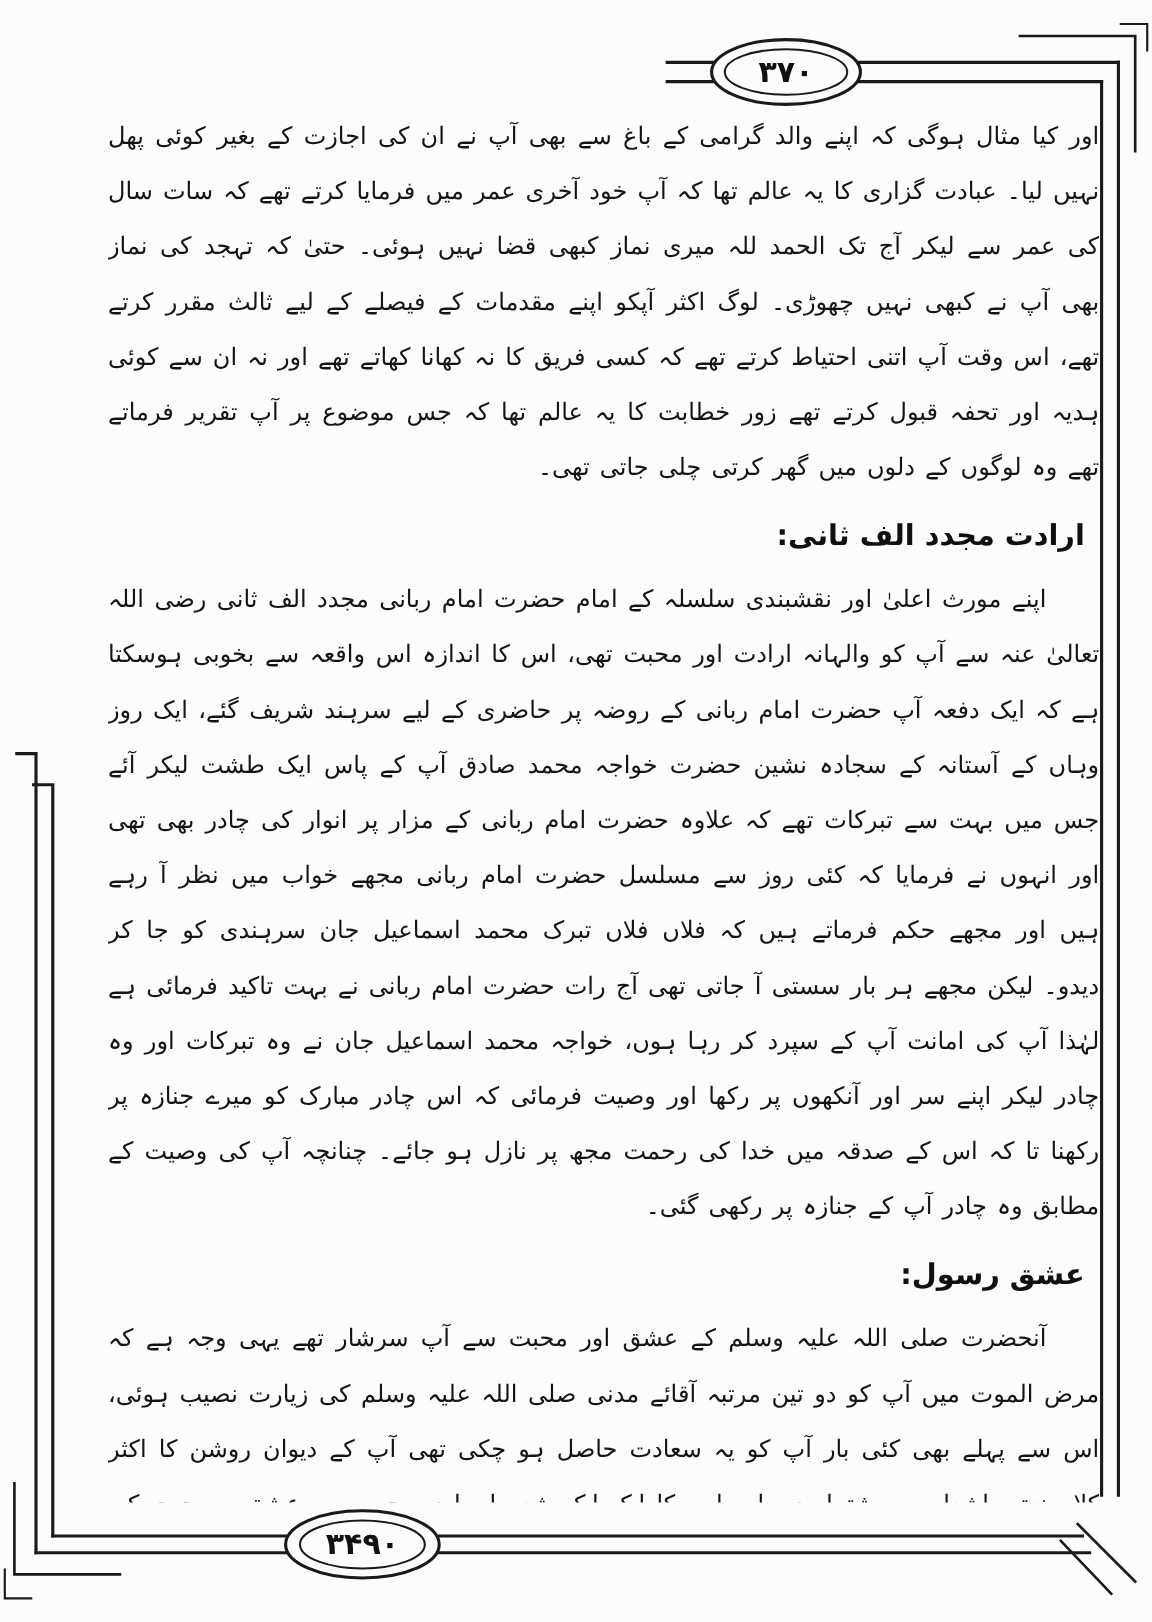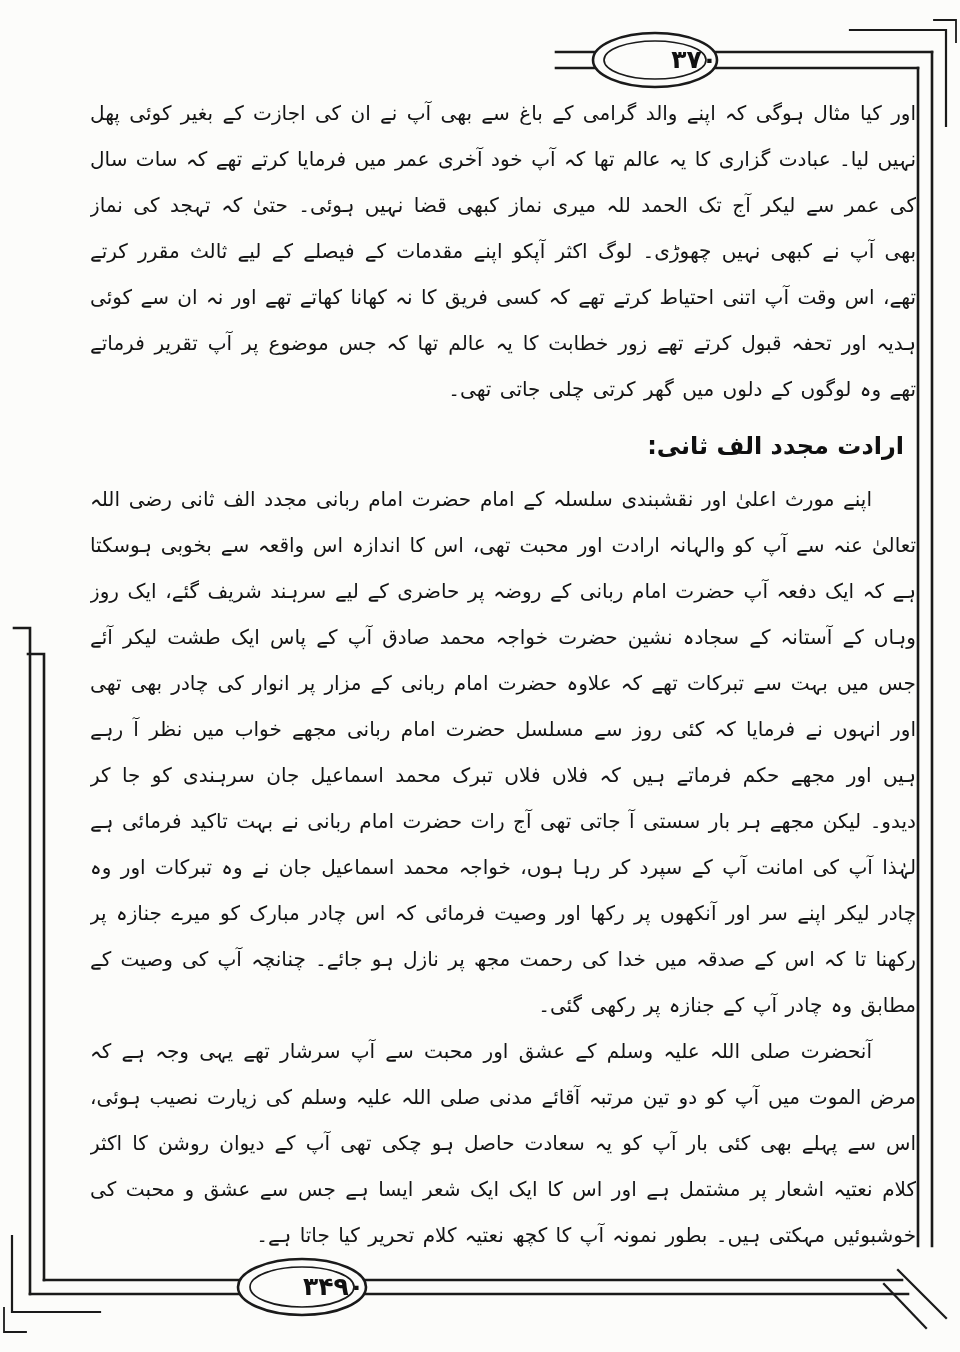--- a/index.html
+++ b/index.html
@@ -16,21 +16,21 @@
     color:#161616;
   }
   .frame {
     position:absolute; left:0; top:0;
     width:960px; height:1352px;
     pointer-events:none;
   }
   .cartouche-num {
     position:absolute;
     direction:rtl;
-    text-align:right;
+    text-align:center;
     font-weight:bold;
     font-size:25px;
     color:#111;
     letter-spacing:2px;
   }
   .cartouche-num.top    { left:593px; top:40px;  width:124px; height:40px; line-height:40px; }
   .cartouche-num.bottom { left:240px; top:1267px; width:124px; height:40px; line-height:40px; }
   .content {
     position:absolute;
     top:90px; right:44px; left:90px;
@@ -98,18 +98,19 @@
   <div class="cartouche-num bottom">۳۴۹۰</div>
 
   <div class="content">
 
     <p class="para">اور کیا مثال ہوگی کہ اپنے والد گرامی کے باغ سے بھی آپ نے ان کی اجازت کے بغیر کوئی پھل نہیں لیا۔ عبادت گزاری کا یہ عالم تھا کہ آپ خود آخری عمر میں فرمایا کرتے تھے کہ سات سال کی عمر سے لیکر آج تک الحمد للہ میری نماز کبھی قضا نہیں ہوئی۔ حتیٰ کہ تہجد کی نماز بھی آپ نے کبھی نہیں چھوڑی۔ لوگ اکثر آپکو اپنے مقدمات کے فیصلے کے لیے ثالث مقرر کرتے تھے، اس وقت آپ اتنی احتیاط کرتے تھے کہ کسی فریق کا نہ کھانا کھاتے تھے اور نہ ان سے کوئی ہدیہ اور تحفہ قبول کرتے تھے زور خطابت کا یہ عالم تھا کہ جس موضوع پر آپ تقریر فرماتے تھے وہ لوگوں کے دلوں میں گھر کرتی چلی جاتی تھی۔</p>
 
     <h2 class="heading">ارادت مجدد الف ثانی:</h2>
 
     <p class="para indent">اپنے مورث اعلیٰ اور نقشبندی سلسلہ کے امام حضرت امام ربانی مجدد الف ثانی رضی اللہ تعالیٰ عنہ سے آپ کو والہانہ ارادت اور محبت تھی، اس کا اندازہ اس واقعہ سے بخوبی ہوسکتا ہے کہ ایک دفعہ آپ حضرت امام ربانی کے روضہ پر حاضری کے لیے سرہند شریف گئے، ایک روز وہاں کے آستانہ کے سجادہ نشین حضرت خواجہ محمد صادق آپ کے پاس ایک طشت لیکر آئے جس میں بہت سے تبرکات تھے کہ علاوہ حضرت امام ربانی کے مزار پر انوار کی چادر بھی تھی اور انہوں نے فرمایا کہ کئی روز سے مسلسل حضرت امام ربانی مجھے خواب میں نظر آ رہے ہیں اور مجھے حکم فرماتے ہیں کہ فلاں فلاں تبرک محمد اسماعیل جان سرہندی کو جا کر دیدو۔ لیکن مجھے ہر بار سستی آ جاتی تھی آج رات حضرت امام ربانی نے بہت تاکید فرمائی ہے لہٰذا آپ کی امانت آپ کے سپرد کر رہا ہوں، خواجہ محمد اسماعیل جان نے وہ تبرکات اور وہ چادر لیکر اپنے سر اور آنکھوں پر رکھا اور وصیت فرمائی کہ اس چادر مبارک کو میرے جنازہ پر رکھنا تا کہ اس کے صدقہ میں خدا کی رحمت مجھ پر نازل ہو جائے۔ چنانچہ آپ کی وصیت کے مطابق وہ چادر آپ کے جنازہ پر رکھی گئی۔</p>
 
+    <h2 class="heading">عشق رسول:</h2>
 
     <p class="para indent">آنحضرت صلی اللہ علیہ وسلم کے عشق اور محبت سے آپ سرشار تھے یہی وجہ ہے کہ مرض الموت میں آپ کو دو تین مرتبہ آقائے مدنی صلی اللہ علیہ وسلم کی زیارت نصیب ہوئی، اس سے پہلے بھی کئی بار آپ کو یہ سعادت حاصل ہو چکی تھی آپ کے دیوان روشن کا اکثر کلام نعتیہ اشعار پر مشتمل ہے اور اس کا ایک ایک شعر ایسا ہے جس سے عشق و محبت کی خوشبوئیں مہکتی ہیں۔ بطور نمونہ آپ کا کچھ نعتیہ کلام تحریر کیا جاتا ہے۔</p>
 
   </div>
 
 </div>
 
 </body></html>

